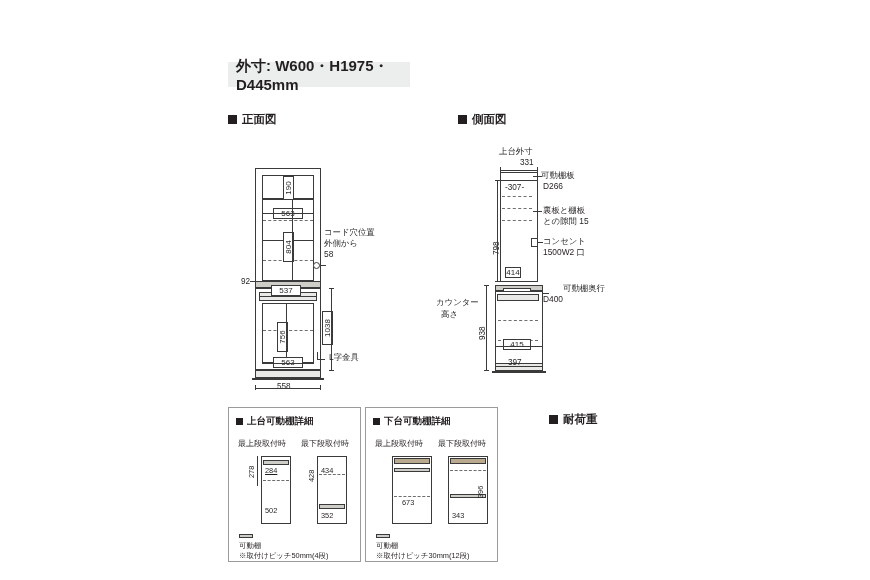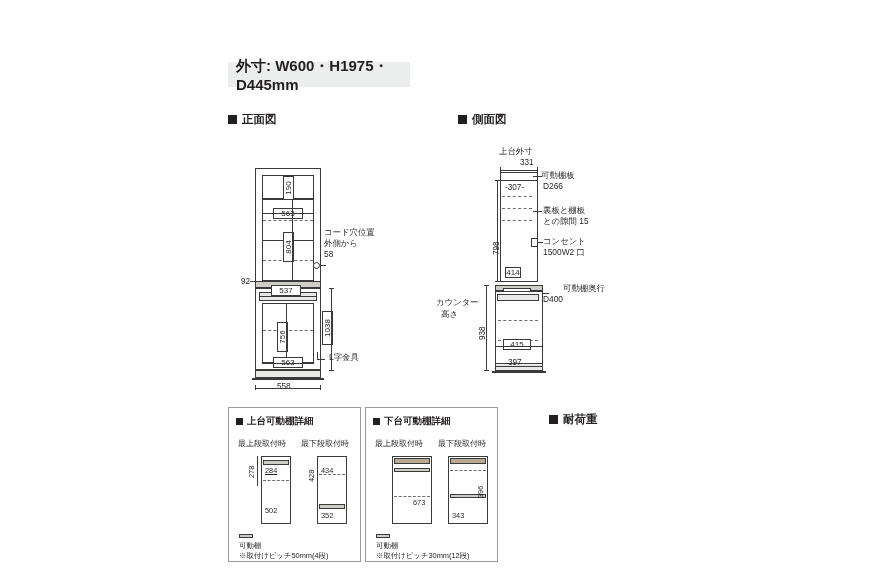--- a/index.html
+++ b/index.html
@@ -280,21 +280,21 @@
       <span class="sq"></span>
       <span>下台可動棚詳細</span>
     </div>
     <div class="small" style="position:absolute; left:9px; top:30px;">最上段取付時</div>
     <div class="small" style="position:absolute; left:72px; top:30px;">最下段取付時</div>
 
     <div class="box fill-w" style="left:26px; top:48px; width:40px; height:68px;"></div>
     <div class="box fill-wood" style="left:28px; top:50px; width:36px; height:6px;"></div>
     <div class="box fill-d" style="left:28px; top:60px; width:36px; height:4px;"></div>
     <div class="dash-h" style="left:28px; top:88px; width:36px;"></div>
-    <div class="tiny" style="position:absolute; left:36px; top:90px;margin-left:11px;">673</div>
+    <div class="tiny" style="position:absolute; left:36px; top:90px;">673</div>
 
     <div class="box fill-w" style="left:82px; top:48px; width:40px; height:68px;"></div>
     <div class="box fill-wood" style="left:84px; top:50px; width:36px; height:6px;"></div>
     <div class="box fill-d" style="left:84px; top:86px; width:36px; height:4px;"></div>
     <div class="dash-h" style="left:84px; top:62px; width:36px;"></div>
     <div class="tiny" style="position:absolute; left:110px; top:90px; transform-origin:0 0; transform:rotate(-90deg);">396</div>
     <div class="tiny" style="position:absolute; left:86px; top:103px;">343</div>
 
     <div class="box fill-d" style="left:10px; top:126px; width:14px; height:4px;"></div>
     <div class="tiny" style="position:absolute; left:10px; top:133px;">可動棚</div>

